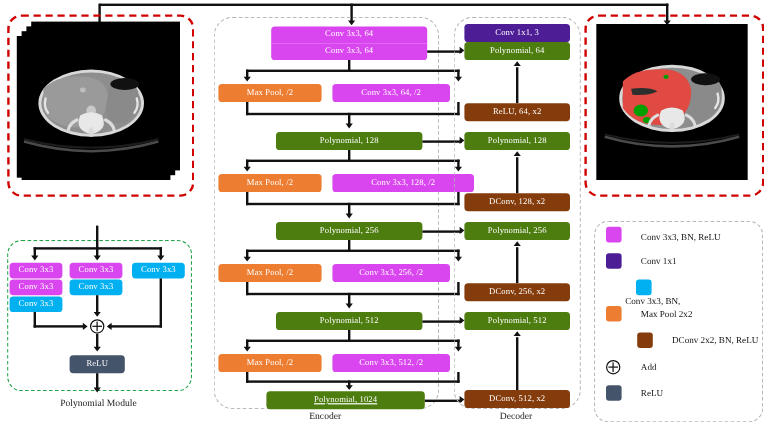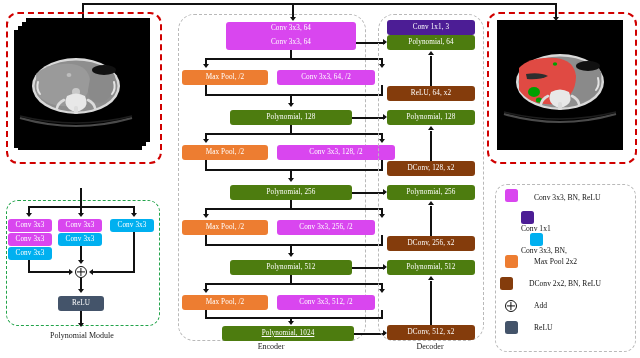--- a/index.html
+++ b/index.html
@@ -314,33 +314,33 @@
 
 <div class="ln lnv" style="left:80px;top:311px;height:14px;width:2.2px;"></div>
 <div class="arrow-d" style="left:78px;top:323px;"></div>
 
 <div class="legend-box" style="left:495px;top:184px;width:139px;height:166px;"></div>
 
 <div class="lg-row" style="left:505px;top:189px;align-items:flex-end;">
   <span class="lg-sw blue"></span>
   <span class="lg-tx">Conv 3x3, BN, ReLU</span>
 </div>
-<div class="lg-row" style="left:505px;top:211px;flex-direction:column;">
+<div class="lg-row" style="left:505px;top:211px;">
   <span class="lg-sw red"></span>
   <span class="lg-tx">Conv 1x1</span>
 </div>
 <div class="lg-row" style="left:505px;top:233px;flex-direction:column;">
   <span class="lg-sw cyan"></span>
   <span class="lg-tx">Conv 3x3, BN,</span>
 </div>
 <div class="lg-row" style="left:505px;top:255px;">
   <span class="lg-sw orange"></span>
   <span class="lg-tx">Max Pool 2x2</span>
 </div>
-<div class="lg-row" style="left:500px;top:277px;">
+<div class="lg-row" style="left:531px;top:277px;">
   <span class="lg-sw brown"></span>
   <span class="lg-tx">DConv 2x2, BN, ReLU</span>
 </div>
 <div class="lg-row" style="left:505px;top:299px;">
   <span class="lg-sw" style="position:relative;">
     <span class="plus" style="left:0px;top:0.5px;"></span>
   </span>
   <span class="lg-tx">Add</span>
 </div>
 <div class="lg-row" style="left:505px;top:321px;">

